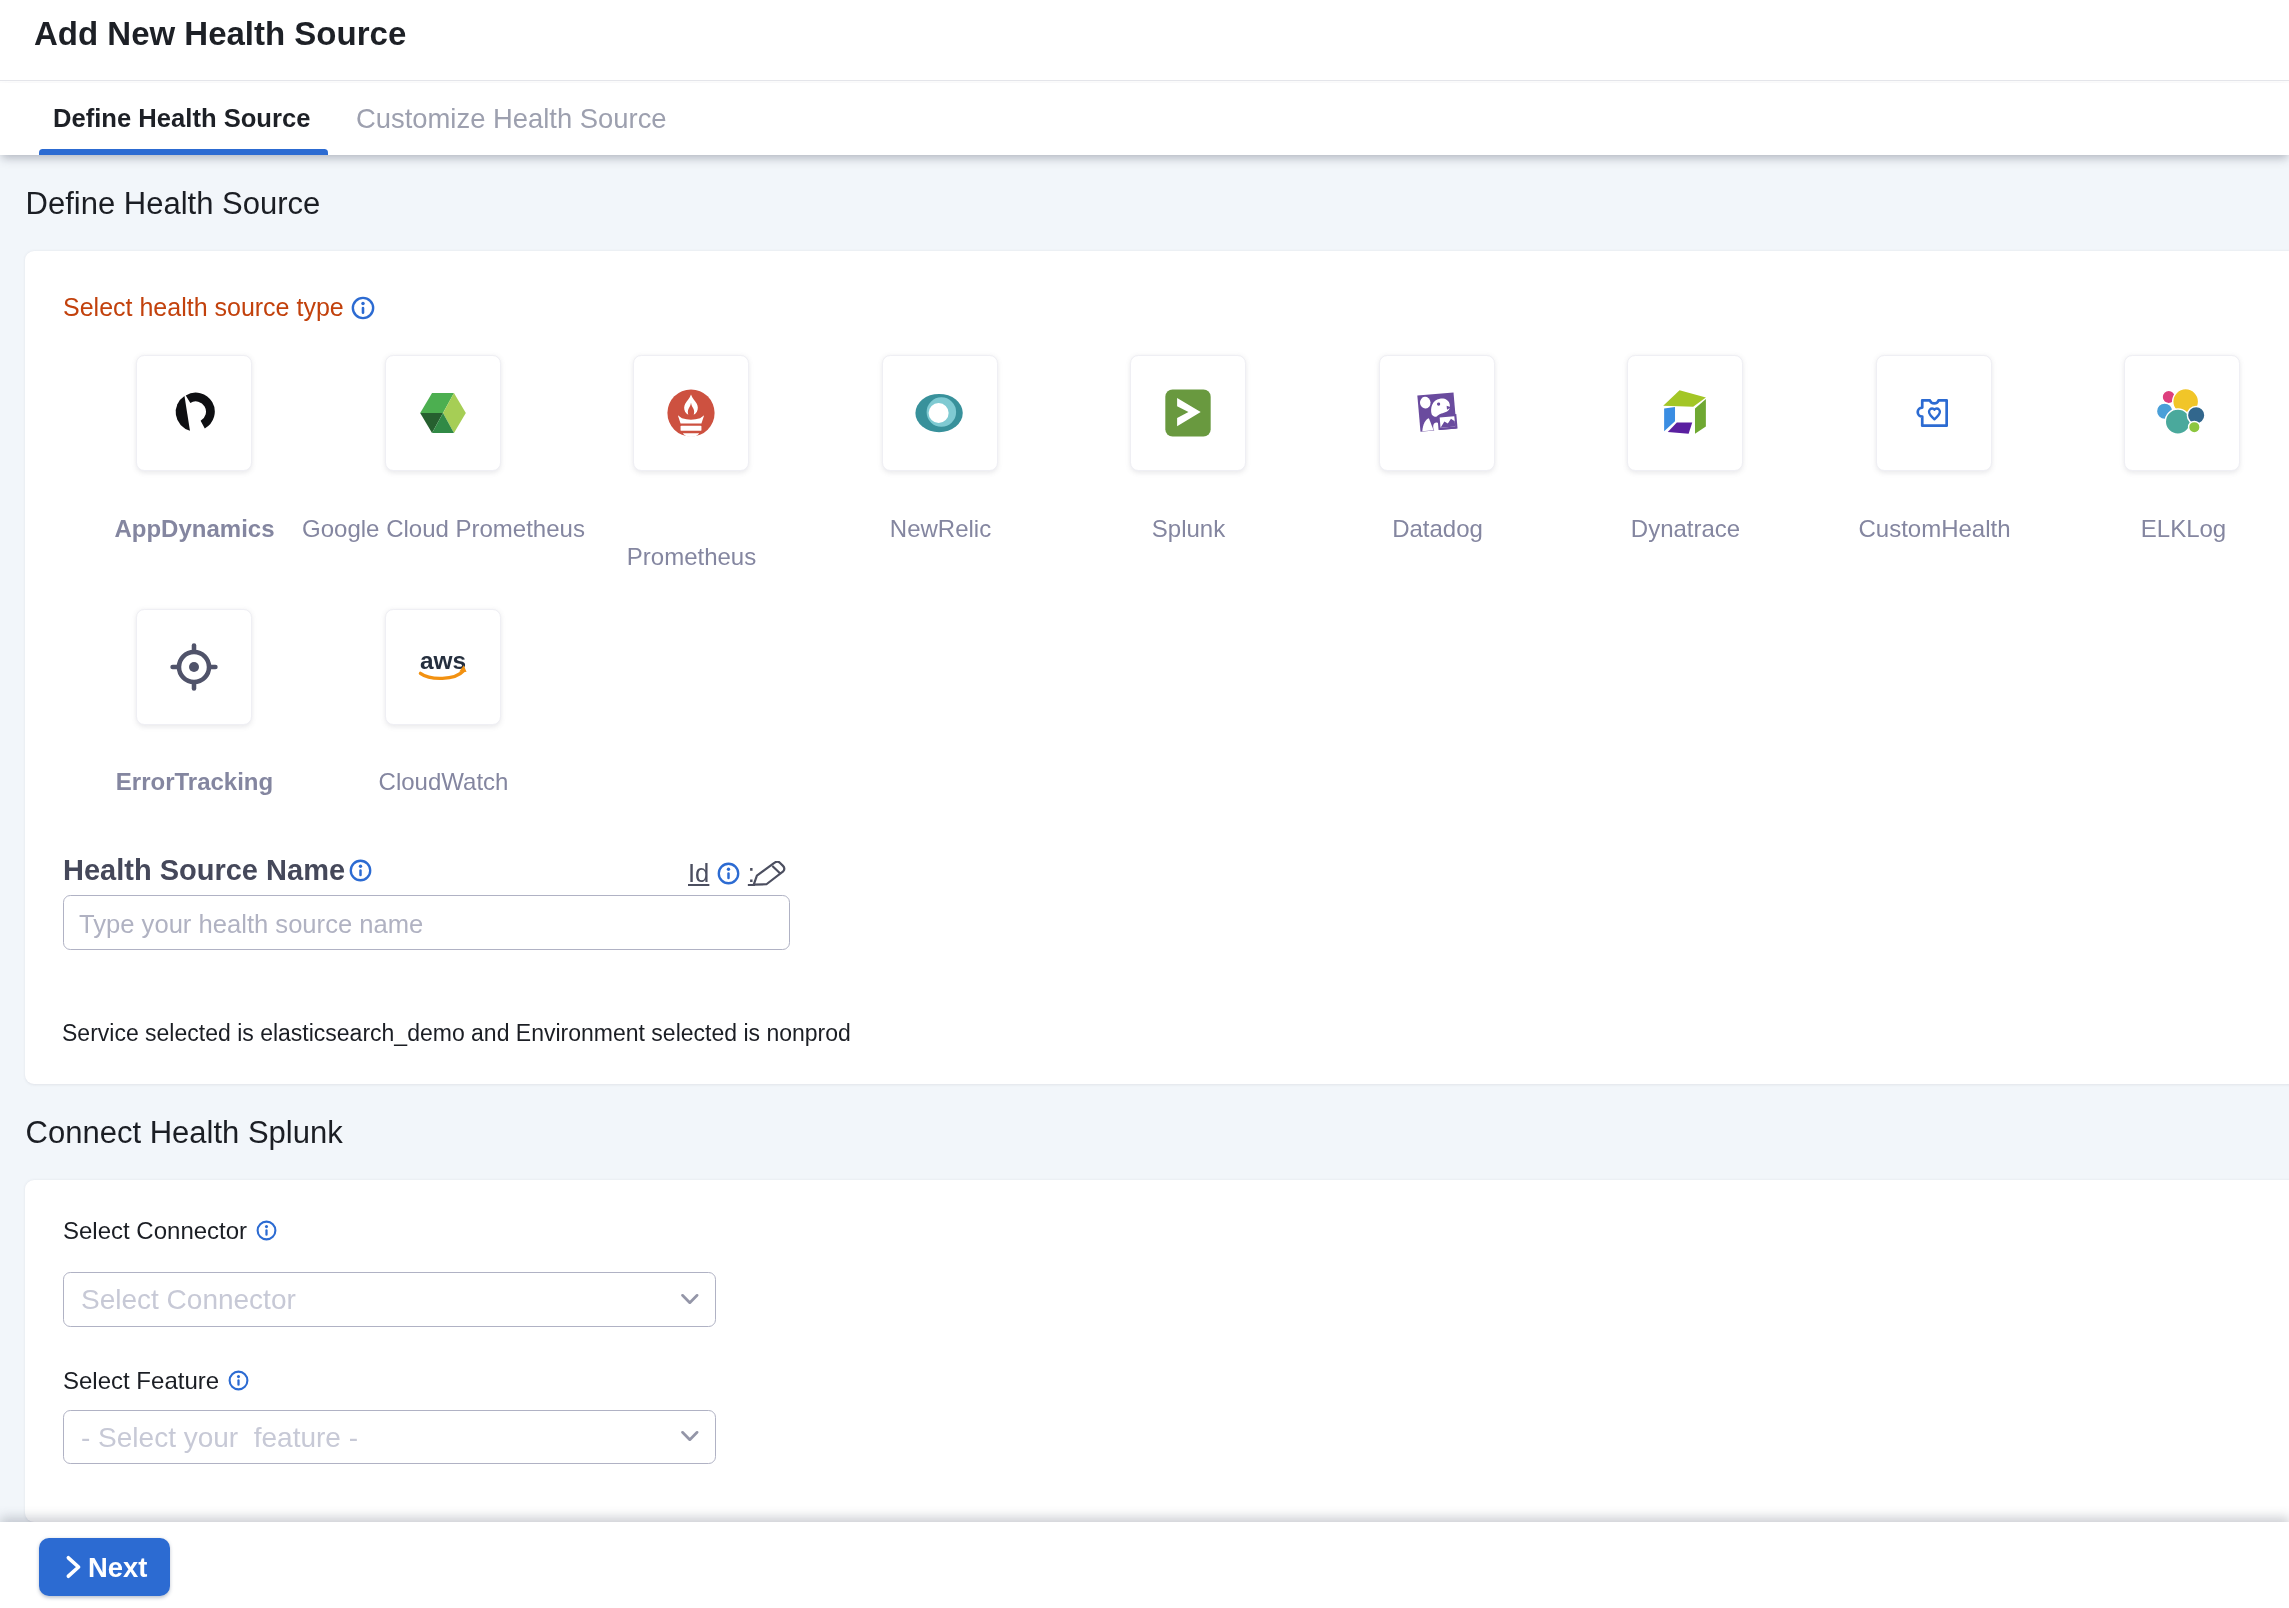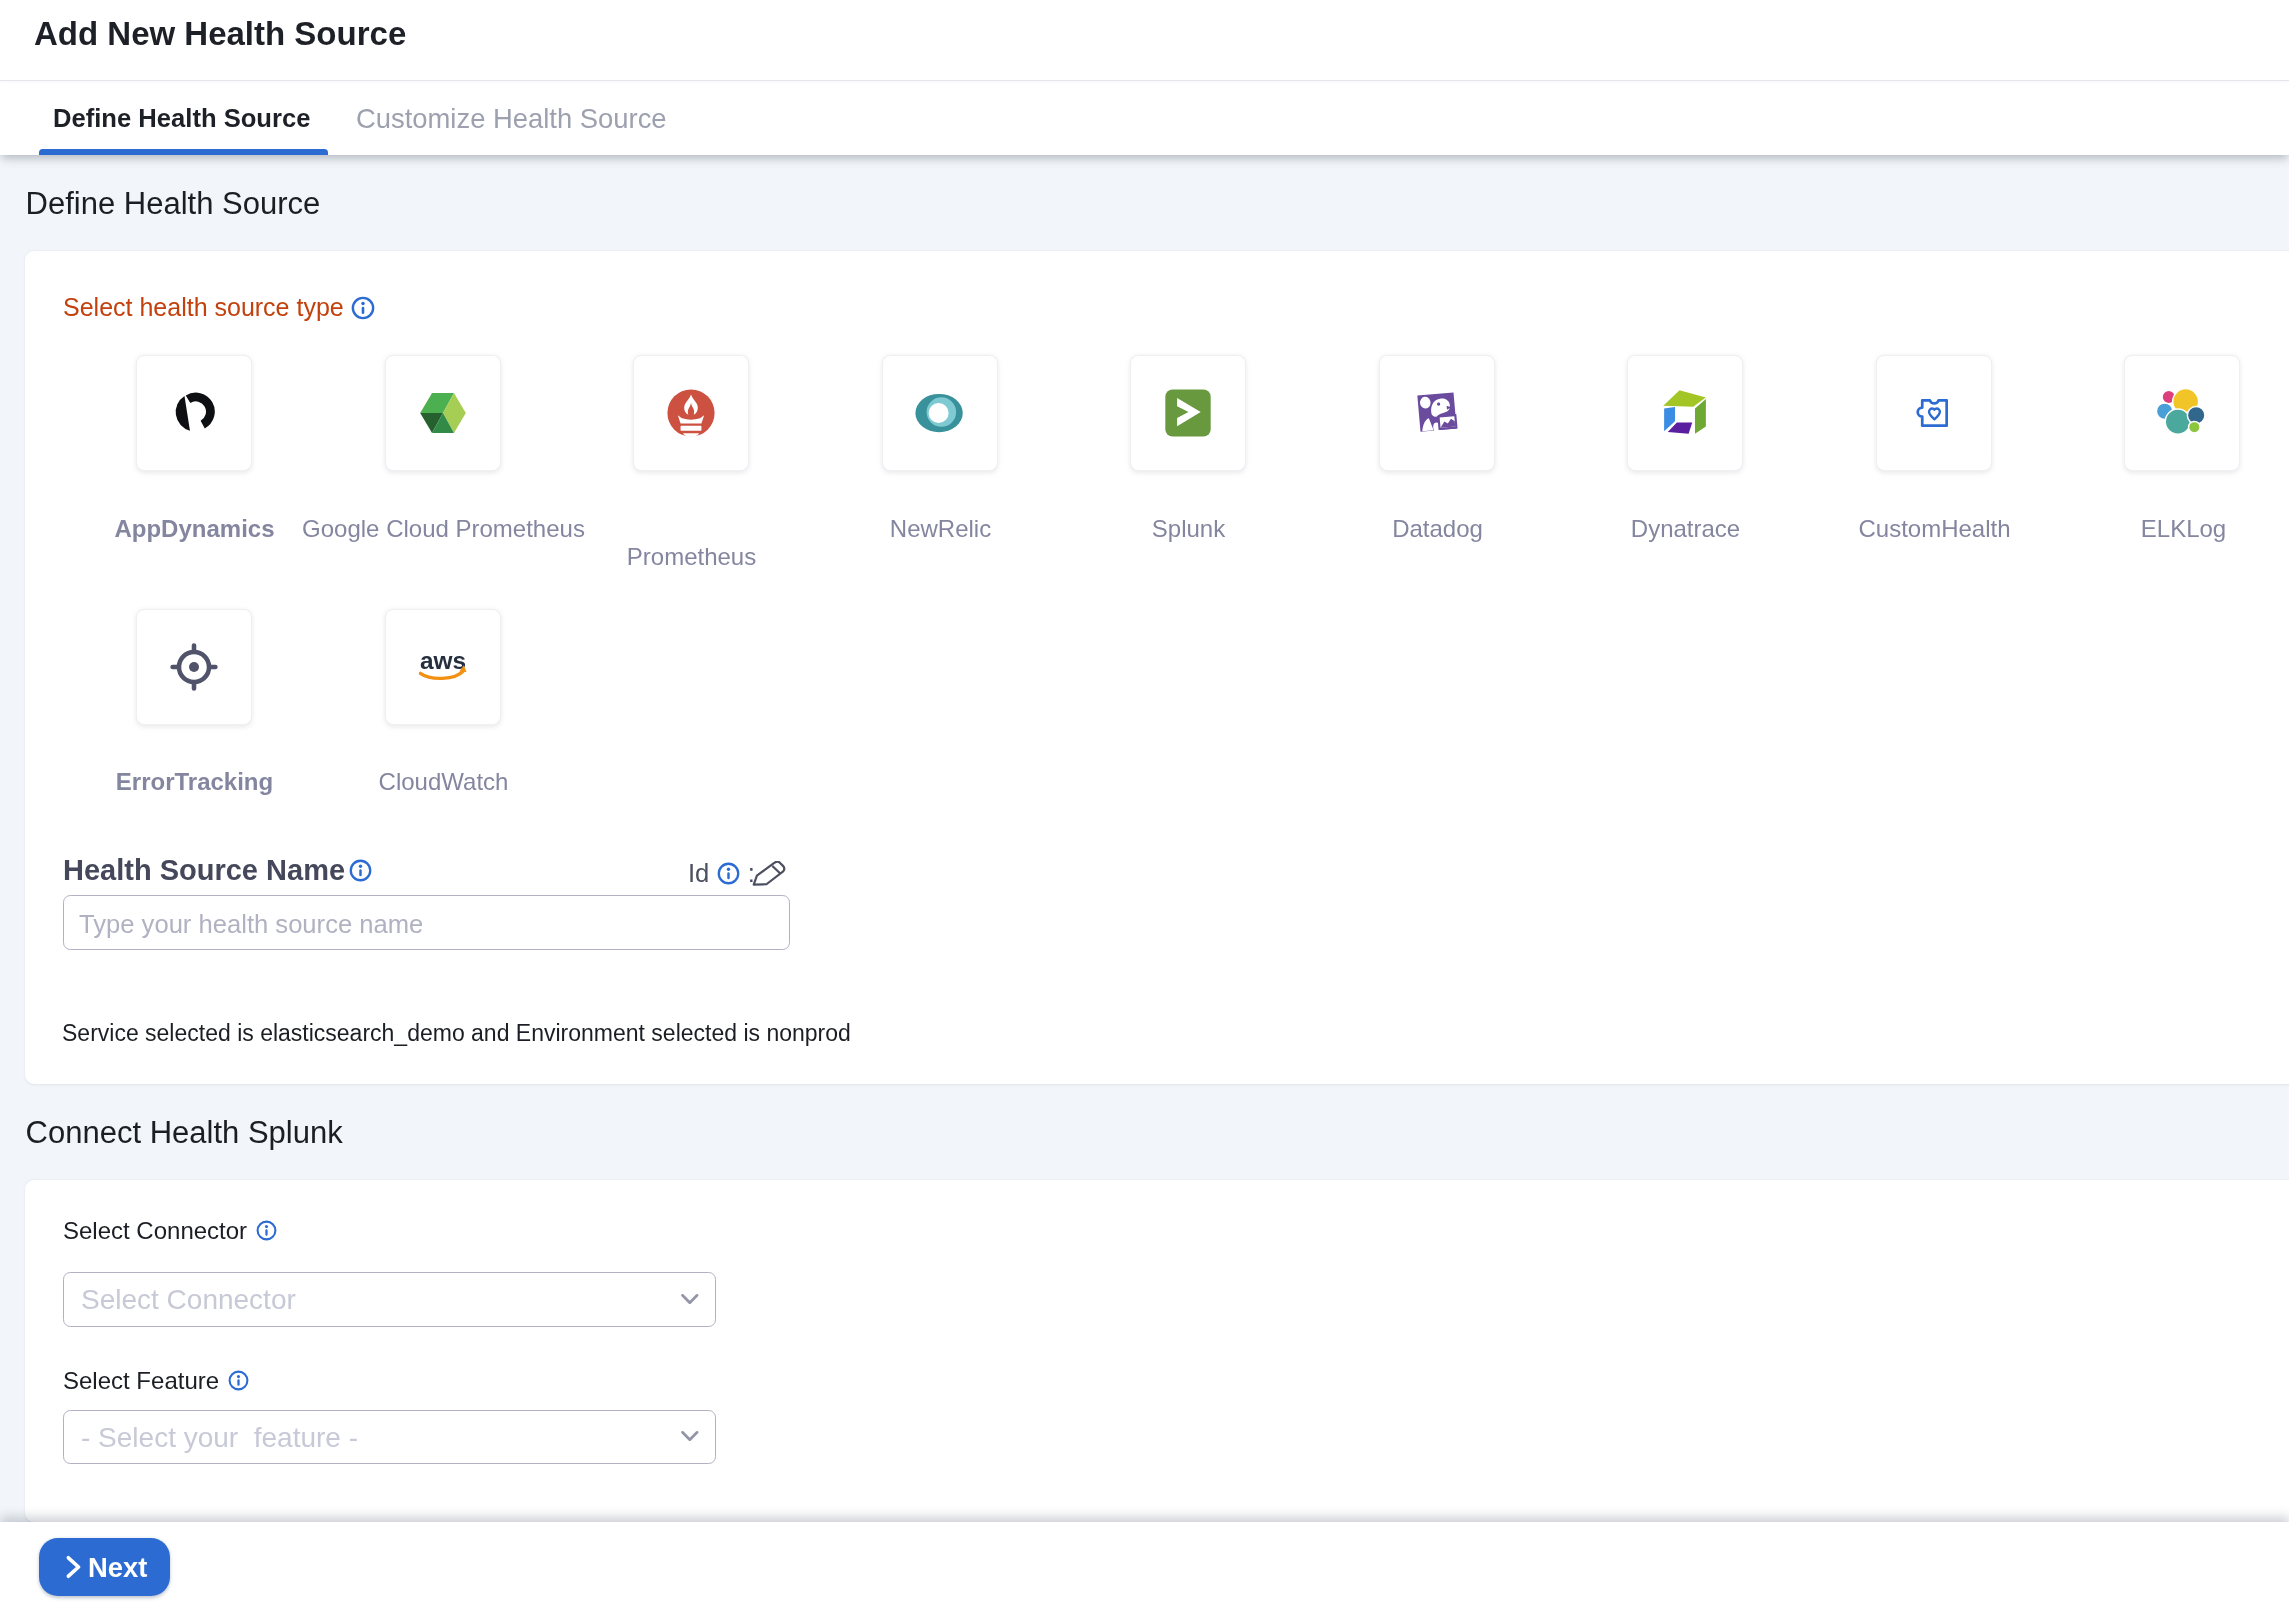--- a/index.html
+++ b/index.html
@@ -16,21 +16,21 @@
 .card1 { top:251px; height:833px; }
 .card2 { top:1180px; height:342px; }
 .lbl-big { position:absolute; font-size:25px; line-height:25px; color:#c2410c; z-index:7; }
 .lbl { position:absolute; font-size:29px; line-height:29px; font-weight:bold; color:#45485a; z-index:7; }
 .tile { position:absolute; width:116px; height:116px; background:#fff; border:0.9px solid #efeff4; border-radius:8.2px; box-shadow:0 1.8px 5.5px rgba(96,97,112,0.14); z-index:7; }
 .tile svg { position:absolute; left:50%; top:50%; transform:translate(-50%,-50%); }
 .tlabel { position:absolute; width:311px; text-align:center; font-size:24px; color:#8486a0; z-index:7; white-space:nowrap; }
 .input { position:absolute; background:#fff; border:1.8px solid #b0b2c4; border-radius:7.3px; z-index:7; }
 .ph { position:absolute; z-index:8; }
 .footer { position:absolute; left:0; top:1522px; width:2290px; height:86px; background:#fff; box-shadow:0 -4.6px 11px rgba(70,75,95,0.28); z-index:20; }
-.btn { position:absolute; left:39px; top:1538px; width:131px; height:58px; background:#2c6bd2; border-radius:19px; z-index:21; box-shadow:0 1.8px 3.7px rgba(40,60,100,0.3); }
+.btn { position:absolute; left:39px; top:1538px; width:131px; height:58px; background:#2c6bd2; border-radius:10px; z-index:21; box-shadow:0 1.8px 3.7px rgba(40,60,100,0.3); }
 .btn span { position:absolute; left:49px; top:15.5px; color:#fff; font-size:27.4px; line-height:27.4px; font-weight:bold; }
 .btn svg { position:absolute; left:22px; top:17.4px; }
 .info { display:inline-block; vertical-align:middle; }
 .chev { position:absolute; z-index:9; }
 </style>
 </head>
 <body>
 
 <div class="header">
     <h1>Add New Health Source</h1>
@@ -161,21 +161,21 @@
 <div class="tlabel" style="left:288px; top:768px;">CloudWatch</div>
 
 <div class="lbl" style="left:63px; top:856px;">Health Source Name
 <svg class="info" width="23" height="23" viewBox="0 0 26 26" style="margin-left:-3.7px; margin-top:-3.7px;">
       <circle cx="13" cy="13" r="11" fill="none" stroke="#2c6bd2" stroke-width="2.6"></circle>
       <circle cx="13" cy="8.2" r="1.9" fill="#2c6bd2"></circle>
       <rect x="11.6" y="11.6" width="2.8" height="8" rx="1.4" fill="#2c6bd2"></rect>
     </svg>
 </div>
 
-<div class="lbl" style="left:688px; top:859px; font-weight:normal; font-size:25.6px; color:#4c4f60;">Id<svg class="info" width="23" height="23" viewBox="0 0 26 26" style="margin-left:7.3px; margin-top:-3.7px;">
+<div class="lbl" style="left:688px; top:859px; font-weight:normal; font-size:25.6px; color:#4c4f60;text-decoration:underline;">Id<svg class="info" width="23" height="23" viewBox="0 0 26 26" style="margin-left:7.3px; margin-top:-3.7px;">
       <circle cx="13" cy="13" r="11" fill="none" stroke="#2c6bd2" stroke-width="2.6"></circle>
       <circle cx="13" cy="8.2" r="1.9" fill="#2c6bd2"></circle>
       <rect x="11.6" y="11.6" width="2.8" height="8" rx="1.4" fill="#2c6bd2"></rect>
     </svg><span style="margin-left:8.2px;">:</span><svg width="40" height="25.6" viewBox="0 0 44 28" style="vertical-align:middle; margin-left:-3.7px; margin-top:-3.7px;">
       <path d="M3 26 L6.5 16 L26 1.8 a4.5 4.5 0 0 1 6 0.3 l3.2 3.2 a4.5 4.5 0 0 1 0.2 6 L17 25.5 Z M23.5 5.5 L32.5 14" fill="none" stroke="#4c4f60" stroke-width="2.4" stroke-linejoin="round"></path>
     </svg></div>
 
 <div class="input" style="left:63px; top:895px; width:727px; height:55px;"></div>
 <div class="ph" style="left:79px; top:912px; font-size:25.6px; line-height:25.6px; color:#b0b2c2;">Type your health source name</div>
 

